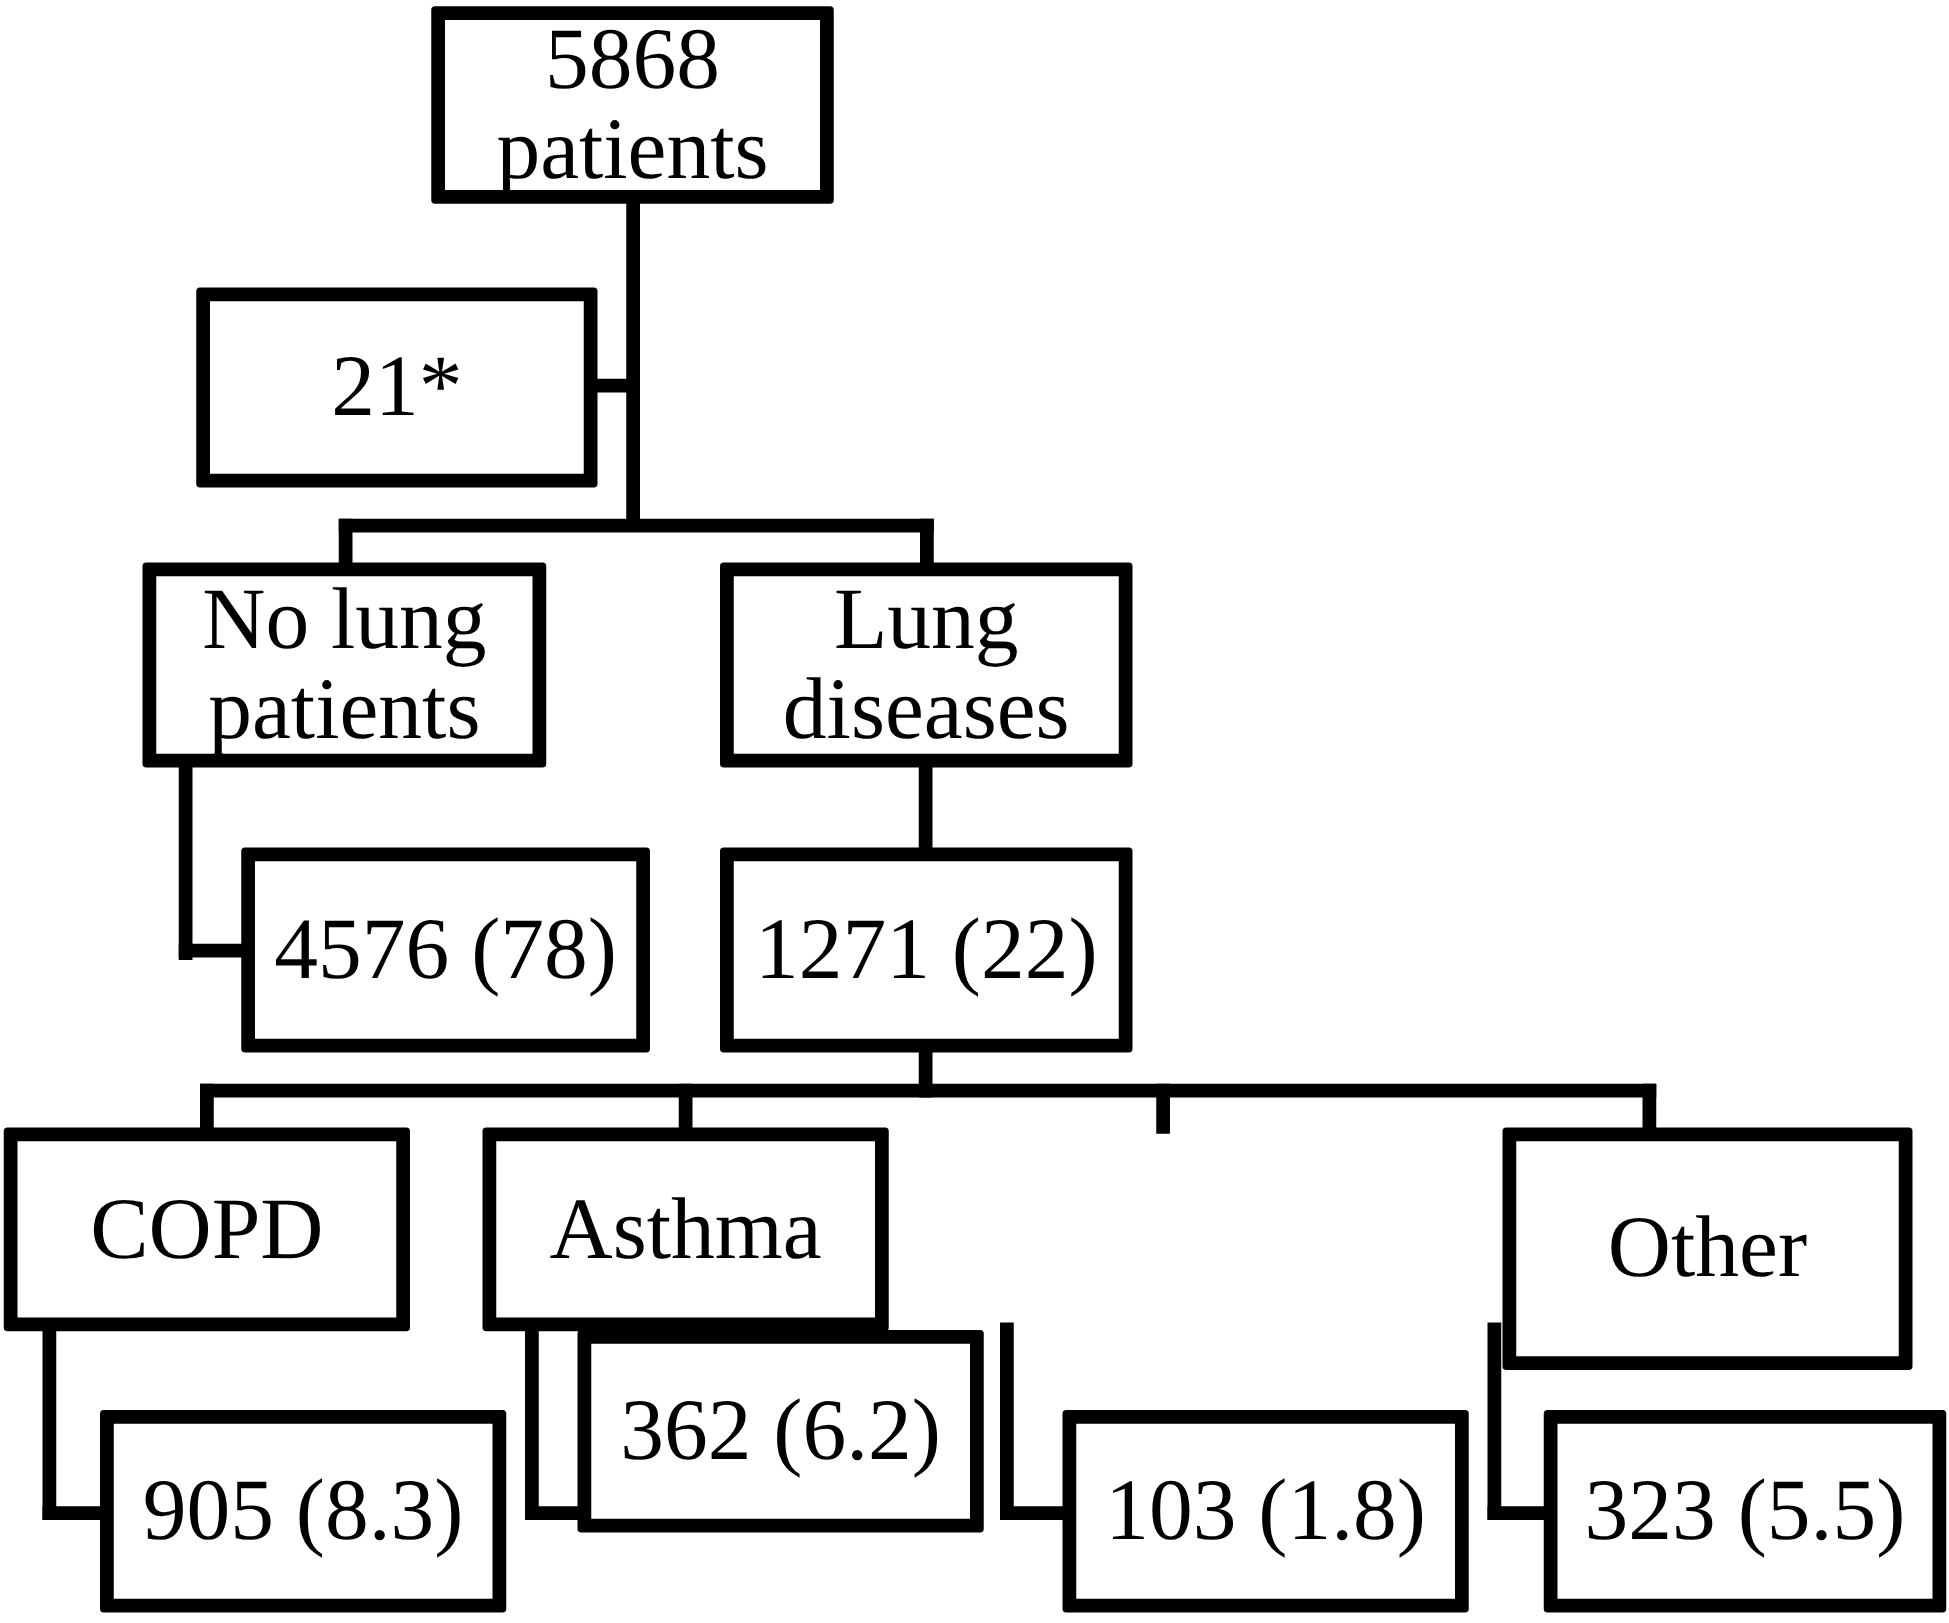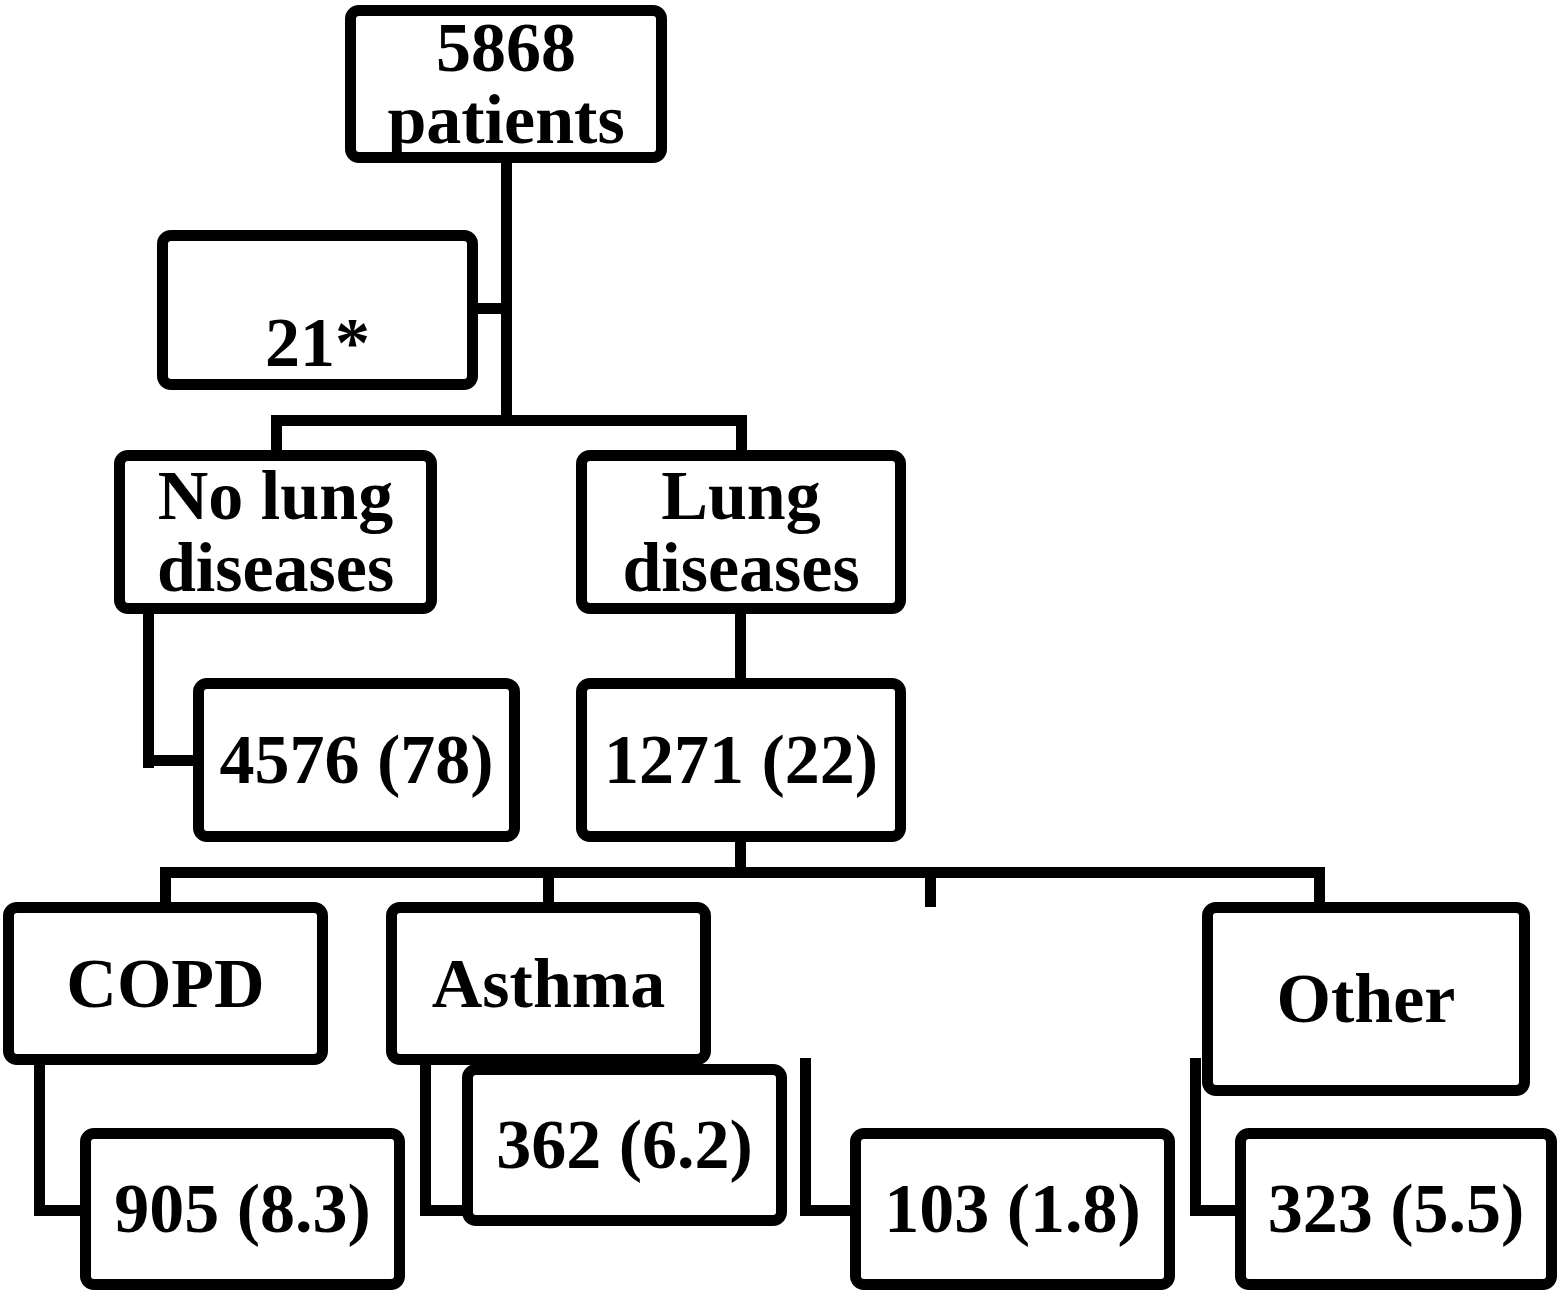--- a/index.html
+++ b/index.html
@@ -14,27 +14,26 @@
     width:1559px;
     height:1298px;
     background:var(--background);
     font-family:"Liberation Serif","DejaVu Serif",serif;
     overflow:hidden;
   }
   .node{
     position:absolute;
     box-sizing:border-box;
     border:11px solid var(--box-border-color);
-    border-radius:14px;
+    border-radius:3px;
     background:var(--box-fill);
     display:flex;
     align-items:center;
     justify-content:center;
     z-index:2;
-    font-weight:bold;
   }
   .node-label{
     color:var(--text-color);
     font-size:70px;
     line-height:72px;
     text-align:center;
     white-space:pre-line;
   }
   .line{
     position:absolute;
@@ -68,27 +67,27 @@
   <div class="line" style="left:800px;top:1058px;width:11px;height:158px;"></div>
   <div class="line" style="left:800px;top:1205px;width:58px;height:11px;"></div>
   <div class="line" style="left:1190px;top:1058px;width:11px;height:158px;"></div>
   <div class="line" style="left:1190px;top:1205px;width:53px;height:11px;"></div>
 
   <div class="node" style="left:345px;top:5px;width:322px;height:158px;">
     <div class="node-label">5868
 patients</div>
   </div>
 
-  <div class="node" style="left:157px;top:230px;width:321px;height:160px;align-items:flex-end;">
+  <div class="node" style="left:157px;top:230px;width:321px;height:160px;">
     <div class="node-label">21*</div>
   </div>
 
   <div class="node" style="left:114px;top:450px;width:323px;height:164px;">
     <div class="node-label">No lung
-diseases</div>
+patients</div>
   </div>
 
   <div class="node" style="left:576px;top:450px;width:330px;height:164px;">
     <div class="node-label">Lung
 diseases</div>
   </div>
 
   <div class="node" style="left:193px;top:678px;width:327px;height:164px;">
     <div class="node-label">4576 (78)</div>
   </div>

